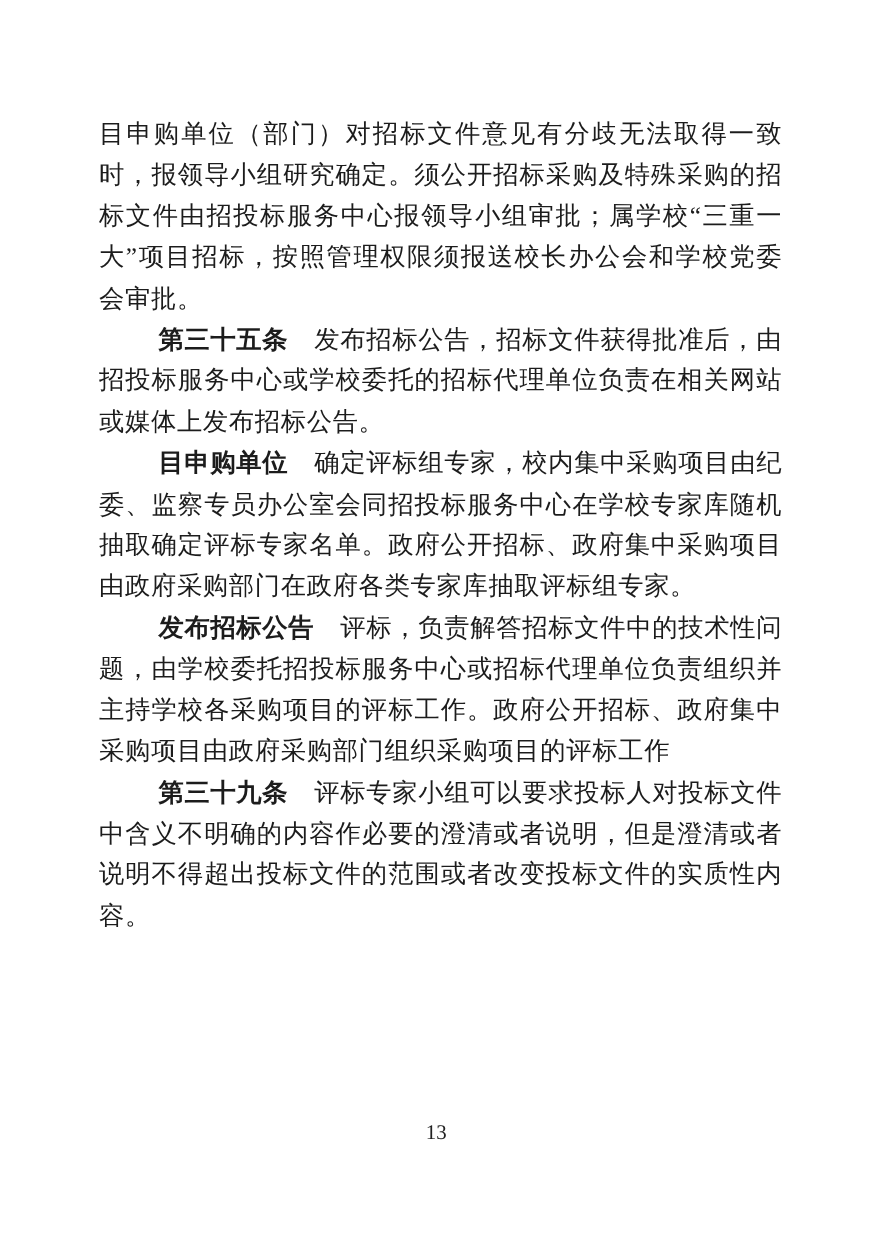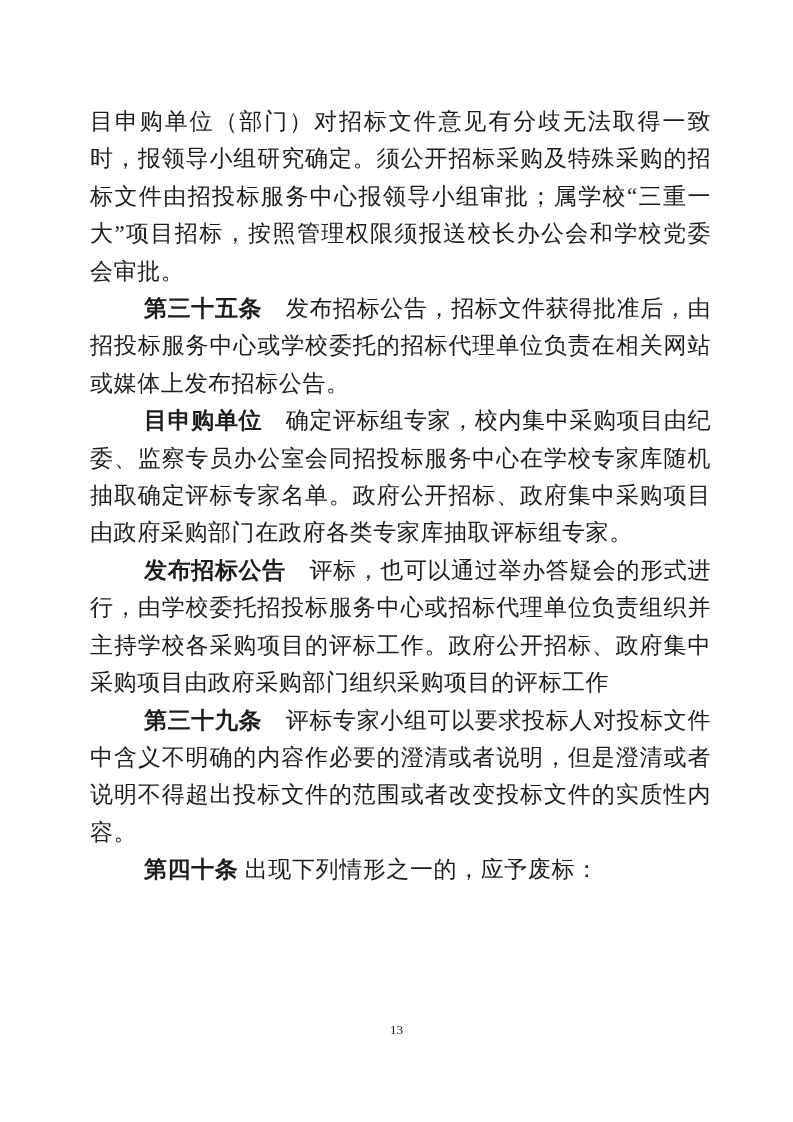--- a/index.html
+++ b/index.html
@@ -40,41 +40,40 @@
   }
   .artnum {
     font-weight: 700;
   }
   .footer {
     position: absolute;
     top: 1022px;
     left: 0;
     width: 100%;
     text-align: center;
-    font-size: 13px;
+    font-size: 19px;
     line-height: 16px;
     color: #222222;
   }
 </style>
 </head>
 <body>
 
 <div class="page">
   <div class="content">
 
     <p class="para"><span class="artnum"></span><span>目申购单位（部门）对招标文件意见有分歧无法取得一致时，报领导小组研究确定。须公开招标采购及特殊采购的招标文件由招投标服务中心报领导小组审批；属学校“三重一大”项目招标，按照管理权限须报送校长办公会和学校党委会审批。</span></p>
 
     <p class="para indent"><span class="artnum">第三十五条　</span><span>发布招标公告，招标文件获得批准后，由招投标服务中心或学校委托的招标代理单位负责在相关网站或媒体上发布招标公告。</span></p>
 
 
     <p class="para indent"><span class="artnum">目申购单位　</span><span>确定评标组专家，校内集中采购项目由纪委、监察专员办公室会同招投标服务中心在学校专家库随机抽取确定评标专家名单。政府公开招标、政府集中采购项目由政府采购部门在政府各类专家库抽取评标组专家。</span></p>
 
-    <p class="para indent"><span class="artnum">发布招标公告　</span><span>评标，也可以通过举办答疑会的形式进行，由学校委托招投标服务中心或招标代理单位负责组织并主持学校各采购项目的评标工作。政府公开招标、政府集中采购项目由政府采购部门组织采购项目的评标工作</span></p>
+    <p class="para indent"><span class="artnum">发布招标公告　</span><span>评标，负责解答招标文件中的技术性问题，由学校委托招投标服务中心或招标代理单位负责组织并主持学校各采购项目的评标工作。政府公开招标、政府集中采购项目由政府采购部门组织采购项目的评标工作</span></p>
 
 
     <p class="para indent"><span class="artnum">第三十九条　</span><span>评标专家小组可以要求投标人对投标文件中含义不明确的内容作必要的澄清或者说明，但是澄清或者说明不得超出投标文件的范围或者改变投标文件的实质性内容。</span></p>
 
-    <p class="para indent"><span class="artnum">第四十条 </span><span>出现下列情形之一的，应予废标：</span></p>
 
   </div>
 
   <div class="footer">13</div>
 </div>
 
 </body></html>

